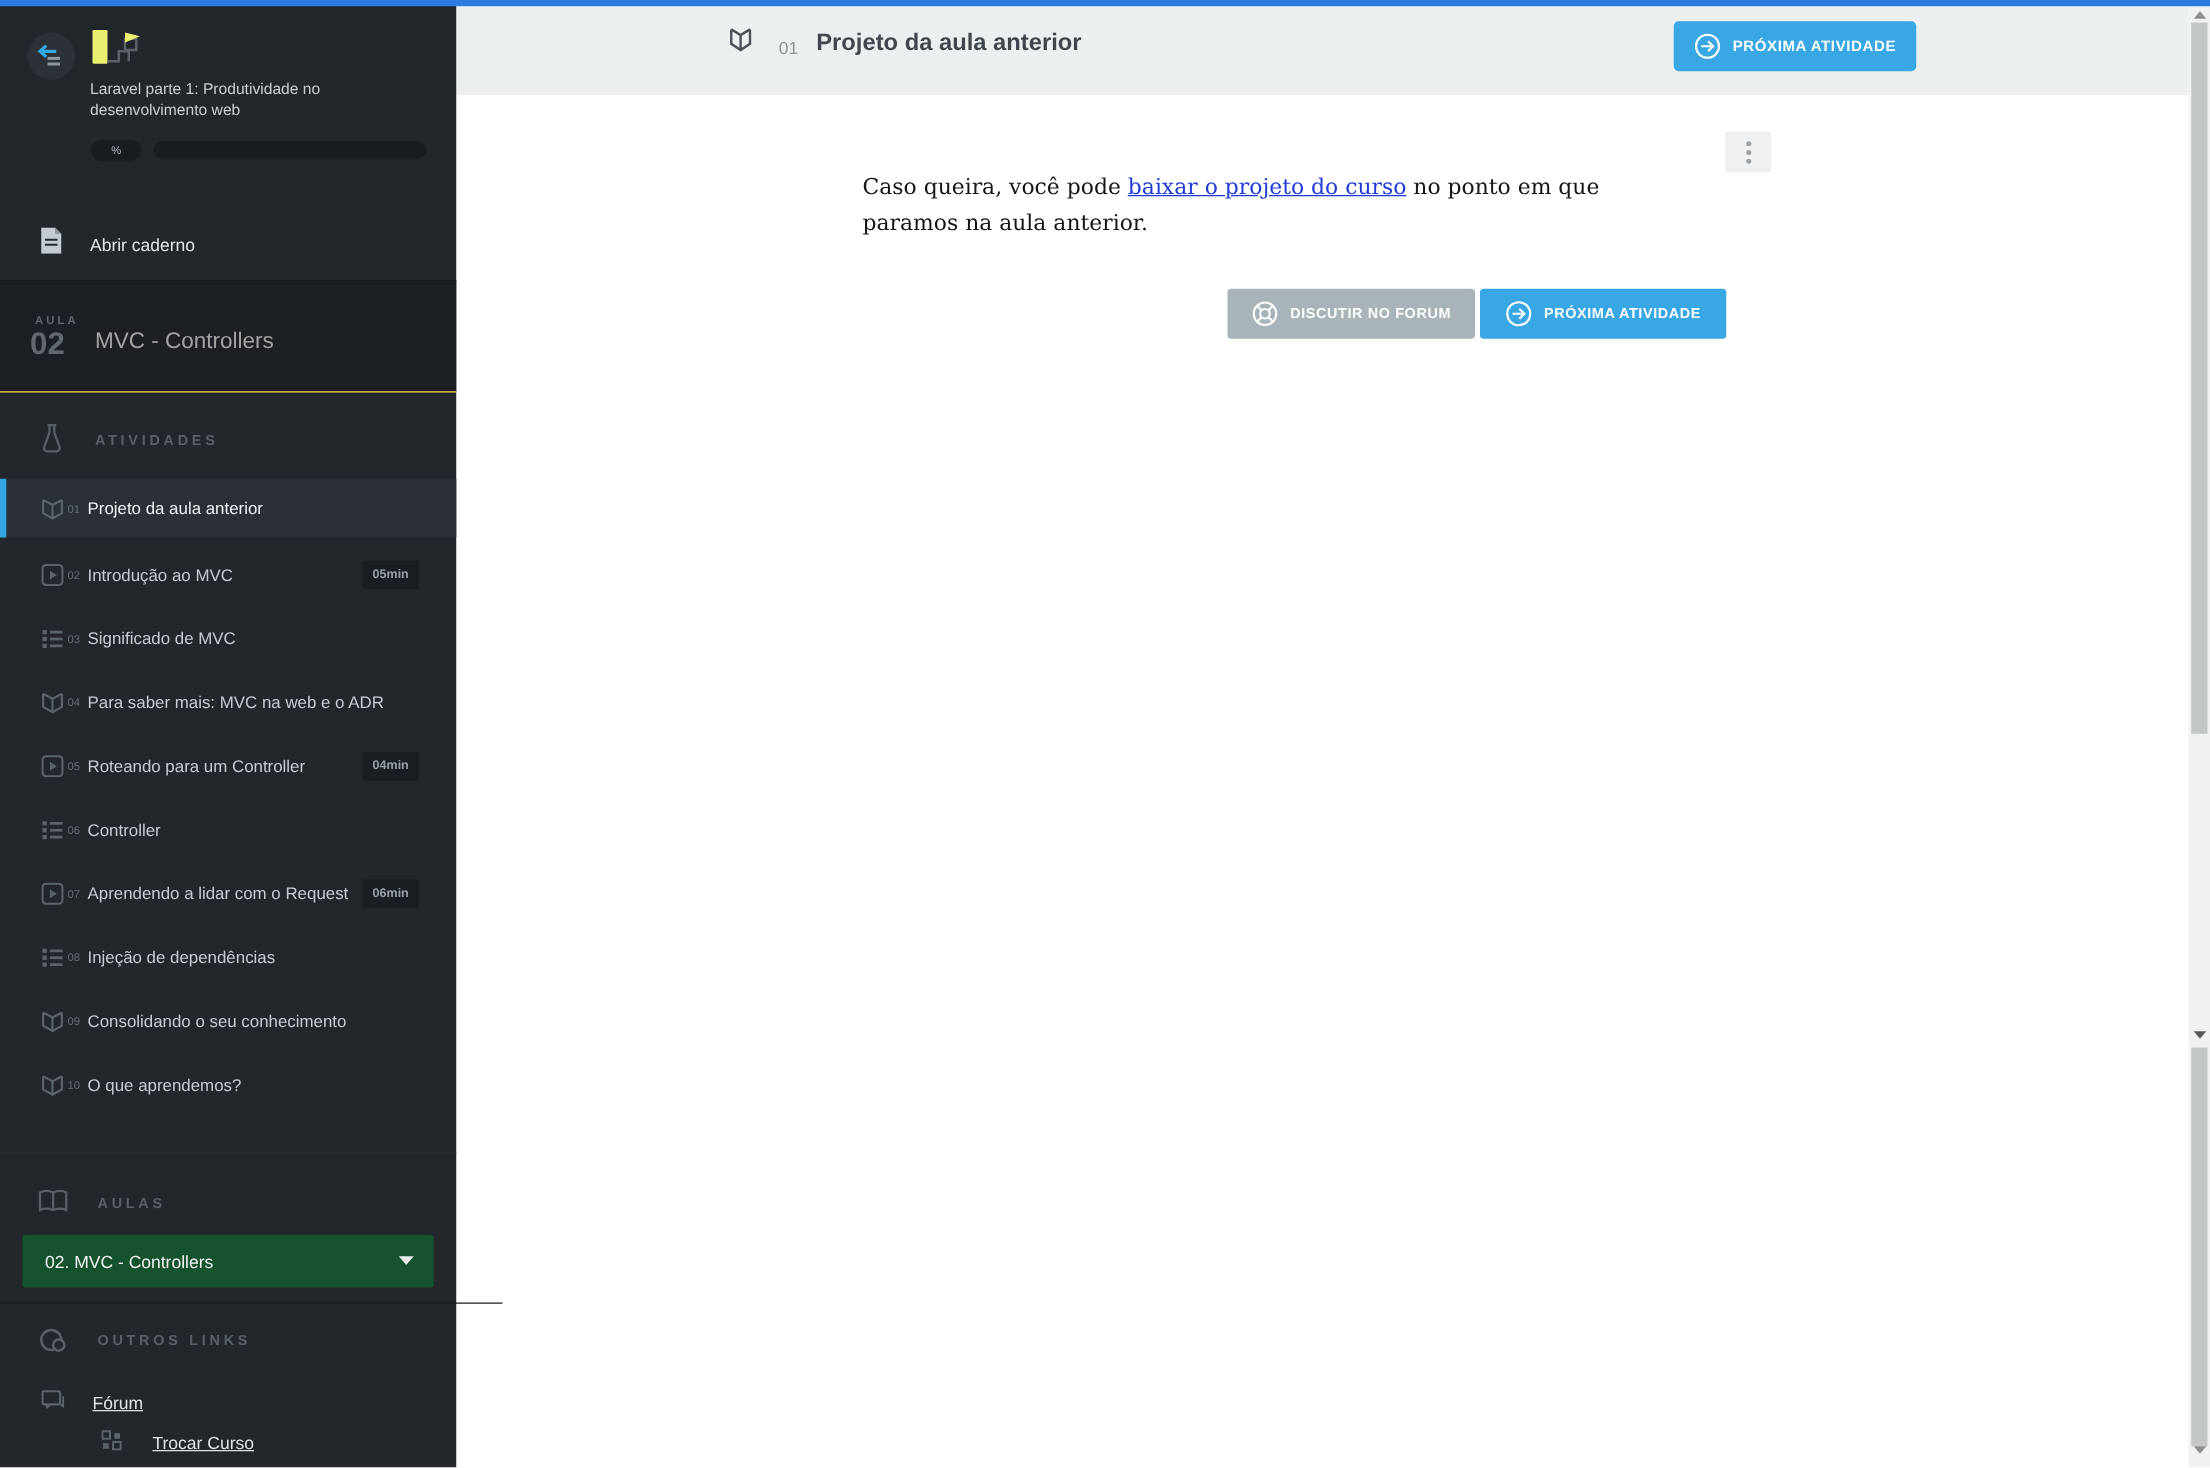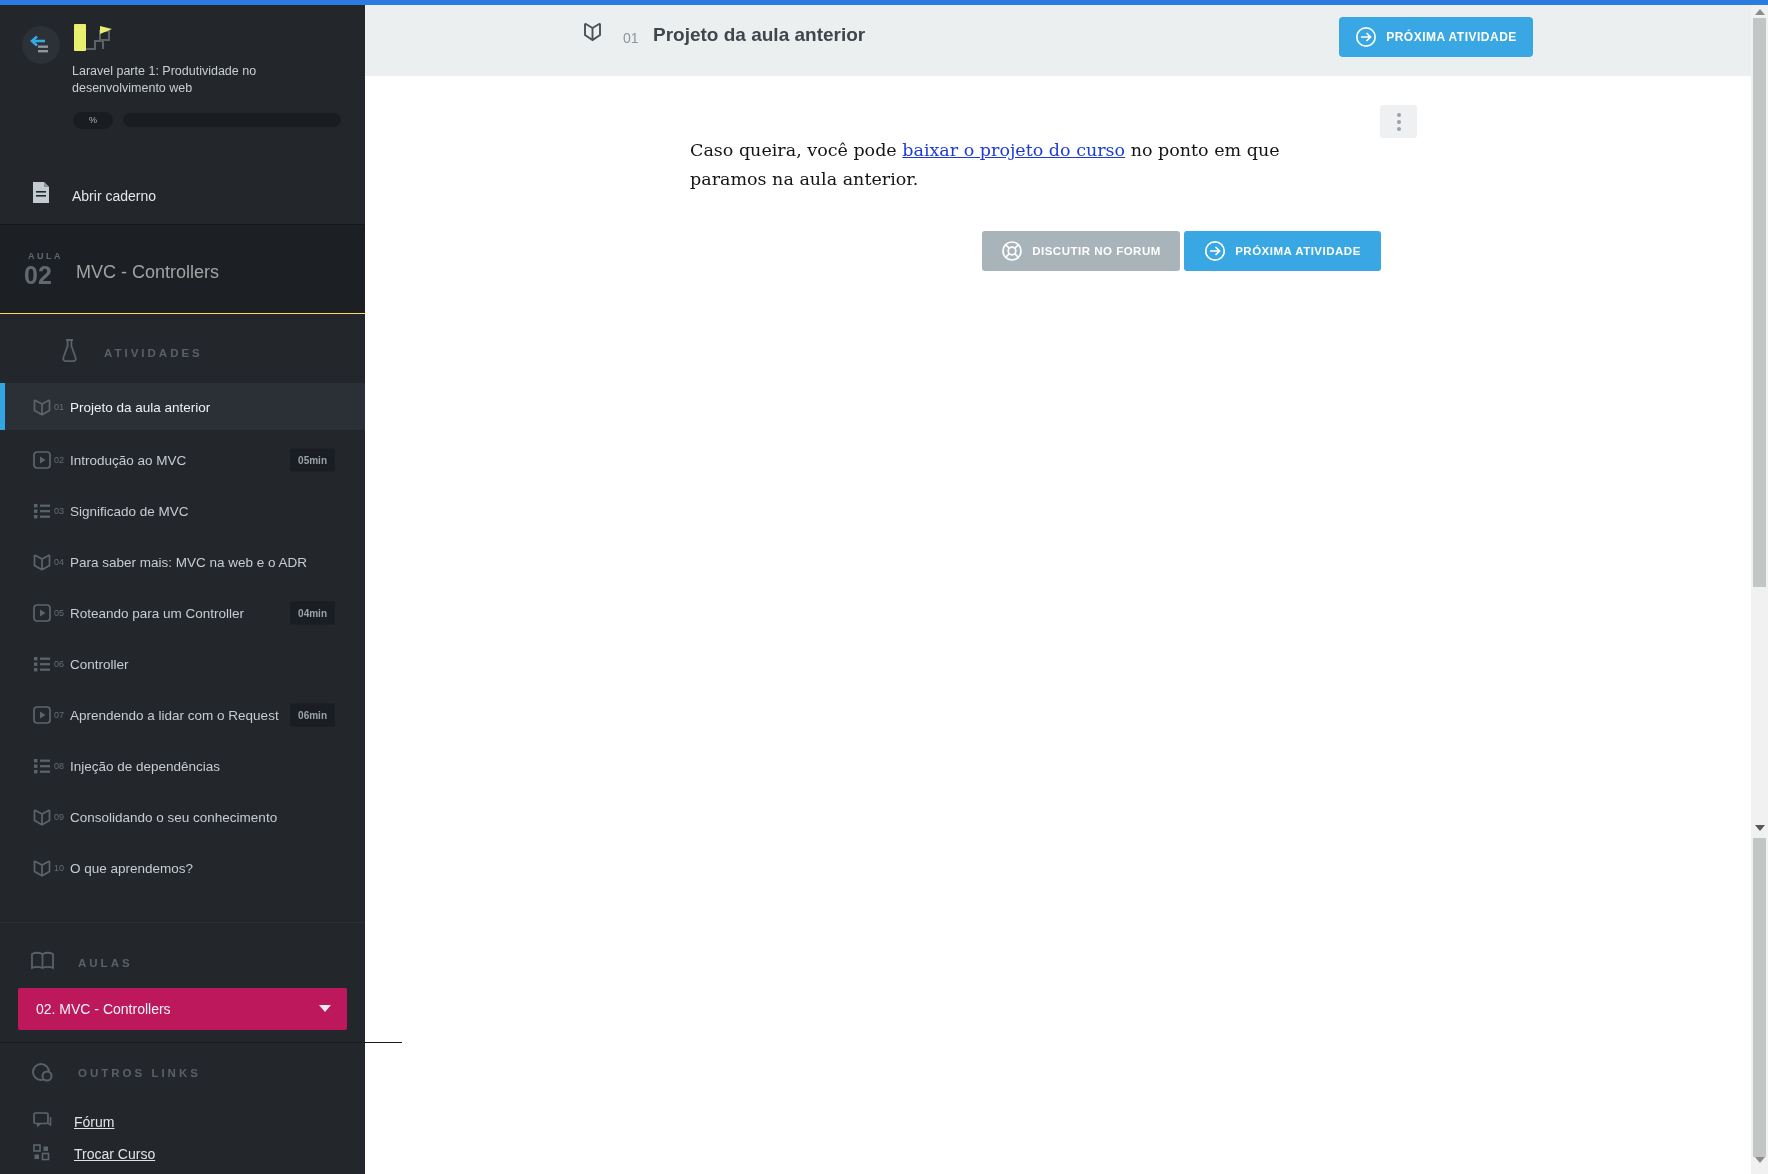--- a/index.html
+++ b/index.html
@@ -20,39 +20,39 @@
   .progress-track { position:absolute; left:123px; top:113px; width:218px; height:14px; border-radius:7px; background:#191c20; }
   .notebook-row { position:absolute; left:0; top:180px; width:365px; height:34px; cursor:pointer; }
   .notebook-row .nb-icon { position:absolute; left:32px; top:2px; }
   .notebook-row .nb-label { position:absolute; left:72px; top:8px; font-size:14px; color:#e3e6e9; }
 
   .aula-block { position:absolute; left:0; top:224px; width:365px; height:90px; background:#1c2024; border-top:1px solid #15181b; border-bottom:1px solid #fde047; }
   .aula-word { position:absolute; left:28px; top:26px; font-size:9px; letter-spacing:2.5px; color:#61686f; font-weight:bold; }
   .aula-num  { position:absolute; left:24px; top:36px; font-size:25px; font-weight:bold; color:#61686f; }
   .aula-name { position:absolute; left:76px; top:37px; font-size:18px; color:#a3a3a3; }
 
-  .acts-header { position:absolute; left:0; top:330px; width:296px; height:40px;margin-left:28px; }
+  .acts-header { position:absolute; left:0; top:330px; width:296px; height:40px; }
   .acts-header .flask { position:absolute; left:32px; top:9px; }
   .acts-header .acts-title { position:absolute; left:76px; top:17px; font-size:11.5px; font-weight:bold; letter-spacing:3px; color:#596067; }
 
   .acts-list { position:absolute; left:0; top:383px; width:365px; }
   .act-row { position:relative; width:365px; height:51px; cursor:pointer; }
   .act-row.active { background:#2b3036; height:47px; margin-bottom:4px; border-left:5px solid #33a5e2; }
   .act-row .act-icon { position:absolute; left:33px; top:50%; transform:translateY(-50%); width:18px; height:18px; }
   .act-row.active .act-icon { left:28px; }
   .act-num { position:absolute; left:54px; top:50%; transform:translateY(-50%); font-size:9px; color:#656d74; }
   .act-row.active .act-num { left:49px; }
   .act-label { position:absolute; left:70px; top:50%; transform:translateY(-50%); font-size:13.5px; color:#c6ccd2; white-space:nowrap; }
   .act-row.active .act-label { left:65px; color:#eef1f3; }
   .act-badge { position:absolute; right:30px; top:50%; transform:translateY(-50%); background:#1a1e22; color:#99a1a8; font-size:10px; font-weight:bold; padding:6px 8px; }
 
   .aulas-sec { position:absolute; left:0; top:922px; width:365px; height:120px; border-top:1px solid #2b3034; }
   .aulas-sec .book2 { position:absolute; left:30px; top:28px; }
   .aulas-sec .aulas-title { position:absolute; left:78px; top:34px; font-size:11.5px; font-weight:bold; letter-spacing:3px; color:#596067; }
-  .aulas-select { position:absolute; left:18px; top:65px; width:329px; height:42px; background:#be185d; border-radius:2px; cursor:pointer; }
+  .aulas-select { position:absolute; left:18px; top:65px; width:329px; height:42px; background:#14532d; border-radius:2px; cursor:pointer; }
   .aulas-select .sel-label { position:absolute; left:18px; top:13px; font-size:14px; color:#f2f4f6; }
   .aulas-select .chev { position:absolute; right:16px; top:17px; width:0; height:0; border-left:6px solid transparent; border-right:6px solid transparent; border-top:7px solid #e8ebed; }
 
   .links-sec { position:absolute; left:0; top:1042px; width:402px; height:132px; border-top:1px solid #191c1f; }
   .links-sec .link-ic { position:absolute; left:30px; top:18px; }
   .links-sec .links-title { position:absolute; left:78px; top:24px; font-size:11.5px; font-weight:bold; letter-spacing:3px; color:#596067; }
   .other-link-row { position:absolute; left:0; width:365px; height:30px; cursor:pointer; }
   .other-link-row .ol-icon { position:absolute; left:33px; top:4px; }
   .other-link-row .ol-label { position:absolute; left:74px; top:6px; font-size:14px; color:#dfe3e6;text-decoration:underline; }
 
@@ -279,21 +279,21 @@
           <div class="other-link-row" style="top: 65px;">
     <span class="ol-icon">
               <svg width="19" height="18" viewBox="0 0 19 18">
                 <rect x="1" y="1" width="14" height="10.5" rx="1.5" fill="none" stroke="#5c646b" stroke-width="1.7"></rect>
                 <path d="M4 11.5 v4 l4.5 -4" fill="#5c646b"></path>
                 <path d="M17.5 5 v8 l-3 -2" fill="none" stroke="#5c646b" stroke-width="1.5"></path>
               </svg>
             </span>
     <span class="ol-label">Fórum</span>
   </div>
-          <div class="other-link-row" style="top: 97px;">
+          <div class="other-link-row" style="top: 97px; margin-left: 48px;">
     <span class="ol-icon">
               <svg width="17" height="17" viewBox="0 0 17 17">
                 <rect x="1" y="1" width="6" height="6" fill="none" stroke="#5c646b" stroke-width="1.6"></rect>
                 <rect x="10.5" y="2.5" width="4.5" height="4.5" fill="#5c646b"></rect>
                 <rect x="1.5" y="10.5" width="4.5" height="4.5" fill="#5c646b"></rect>
                 <rect x="9.5" y="9.5" width="6" height="6" fill="none" stroke="#5c646b" stroke-width="1.6"></rect>
               </svg>
             </span>
     <span class="ol-label">Trocar Curso</span>
   </div>

